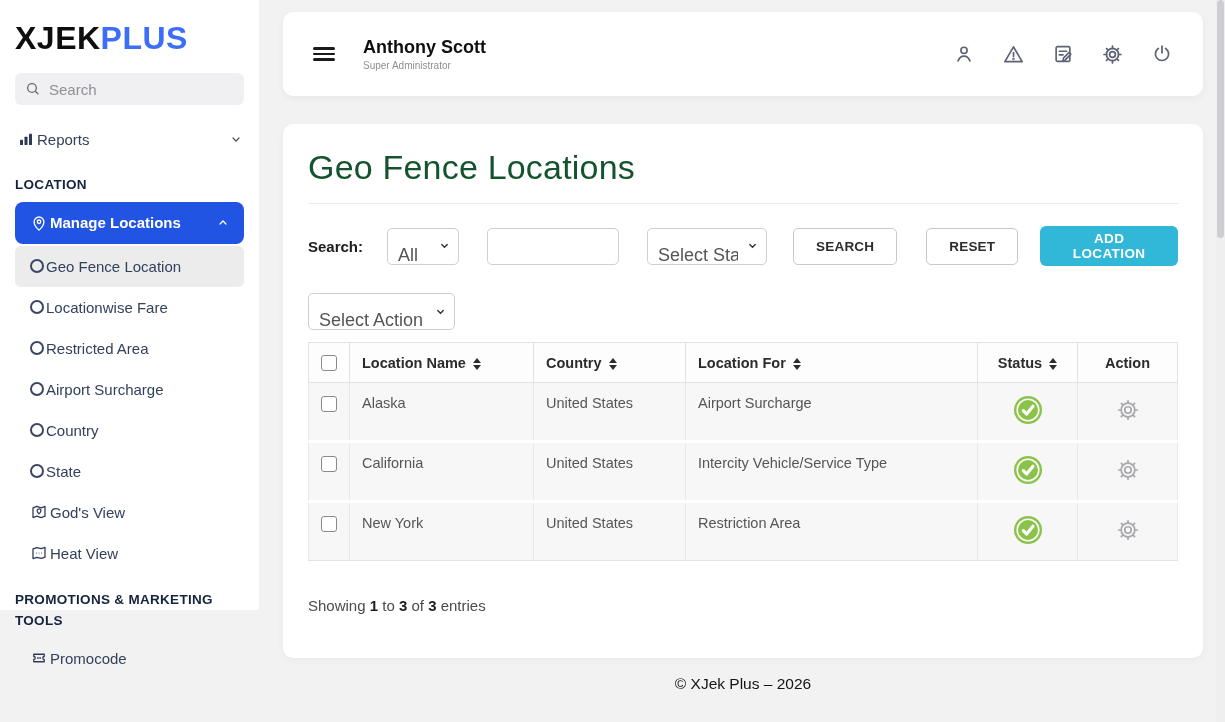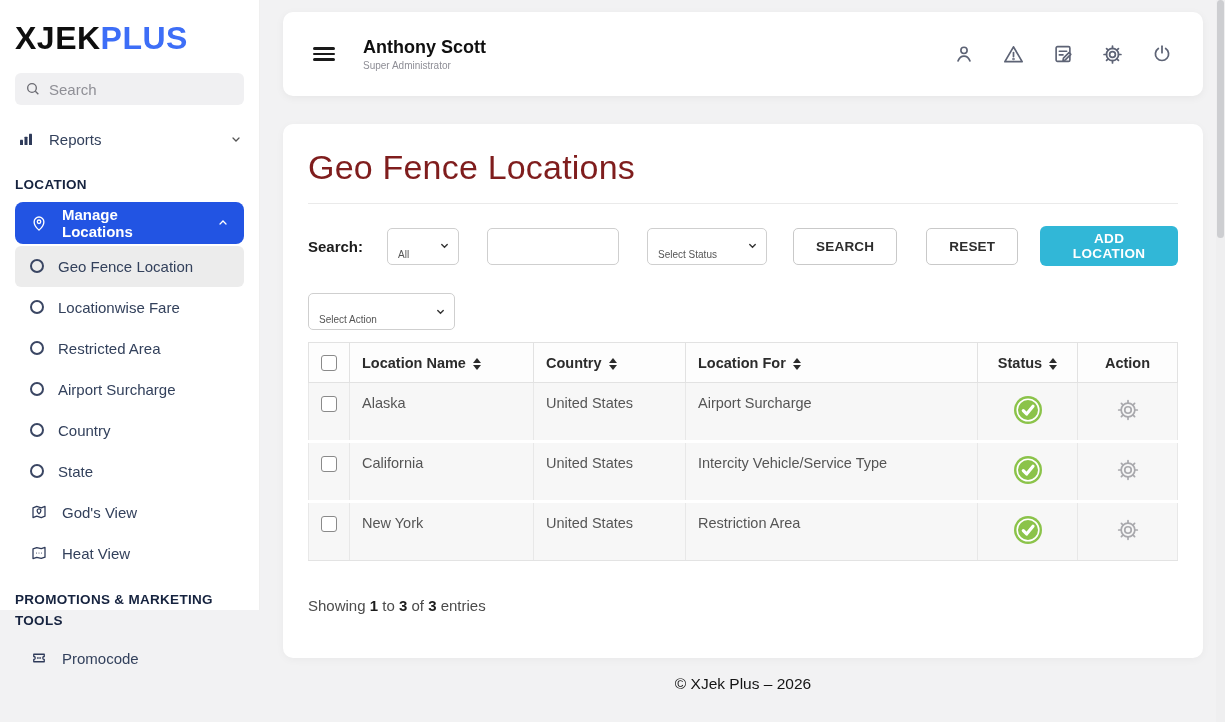--- a/index.html
+++ b/index.html
@@ -24,21 +24,21 @@
     margin-top:16px; height:32px; background:#f0f0f2; border-radius:6px;
     display:flex; align-items:center; gap:8px; padding:0 10px;
   }
   .side-search svg { flex:0 0 auto; }
   .side-search input {
     border:none; outline:none; background:transparent; width:100%;
     font-size:15px; color:#555; font-family:inherit;
   }
   .side-search input::placeholder { color:#8f8f96; }
   .nav-item {
-    display:flex; align-items:center; gap:14px;
+    display:flex; align-items:center; gap:2px;
     height:40px; font-size:15px; color:#33415c; cursor:pointer;
     padding:0 2px;
   }
   .nav-item .grow { flex:1; }
   .reports-item { margin-top:14px; }
   .section-label {
     margin:16px 0 6px; font-size:13.5px; font-weight:700; color:#16233f;
     letter-spacing:.3px; line-height:1.55;
   }
   .active-parent {
@@ -65,29 +65,29 @@
   .user-name { font-size:18px; font-weight:700; color:#101010; }
   .user-role { font-size:10px; color:#8e8e96; margin-top:2px; }
   .top-icons { margin-left:auto; display:flex; align-items:center; gap:27px; color:#5d6375; }
   .top-icons .icon { cursor:pointer; }
   
   .card {
     background:#fff; border-radius:10px; margin-top:28px;
     padding:24px 25px 42px; min-height:534px;
     box-shadow:0 2px 8px rgba(0,0,0,.04);
   }
-  .page-title { font-size:34px; font-weight:500; color:#7f1d1d; letter-spacing:.2px; }
+  .page-title { font-size:34px; font-weight:500; color:#14532d; letter-spacing:.2px; }
   .title-divider { border-bottom:1px solid #eaeaea; margin-top:16px; }
   .filter-row { display:flex; align-items:center; margin-top:22px; gap:22px; }
   .search-label { font-size:15px; font-weight:700; color:#1b1b1b; margin-right:2px; }
   .sel-wrap { position:relative; display:inline-flex; }
   select {
     appearance:none; -webkit-appearance:none;
     border:1px solid #cfcfcf; border-radius:5px; background:#fff;
-    font-family:inherit; font-size:10px; color:#555;
+    font-family:inherit; font-size:18px; color:#555;
     height:37px; padding:16px 28px 0 10px; outline:none; cursor:pointer;
   }
   .sel-wrap .chev { position:absolute; right:9px; top:50%; transform:translateY(-50%); pointer-events:none; color:#333; }
   .sel-type select { width:72px; }
   .sel-status select { width:120px; }
   .sel-action select { width:147px; }
   .txt-input {
     border:1px solid #cfcfcf; border-radius:5px; height:37px; width:132px;
     font-family:inherit; font-size:14.5px; padding:0 10px; color:#333; outline:none;
     margin:0 6px;

